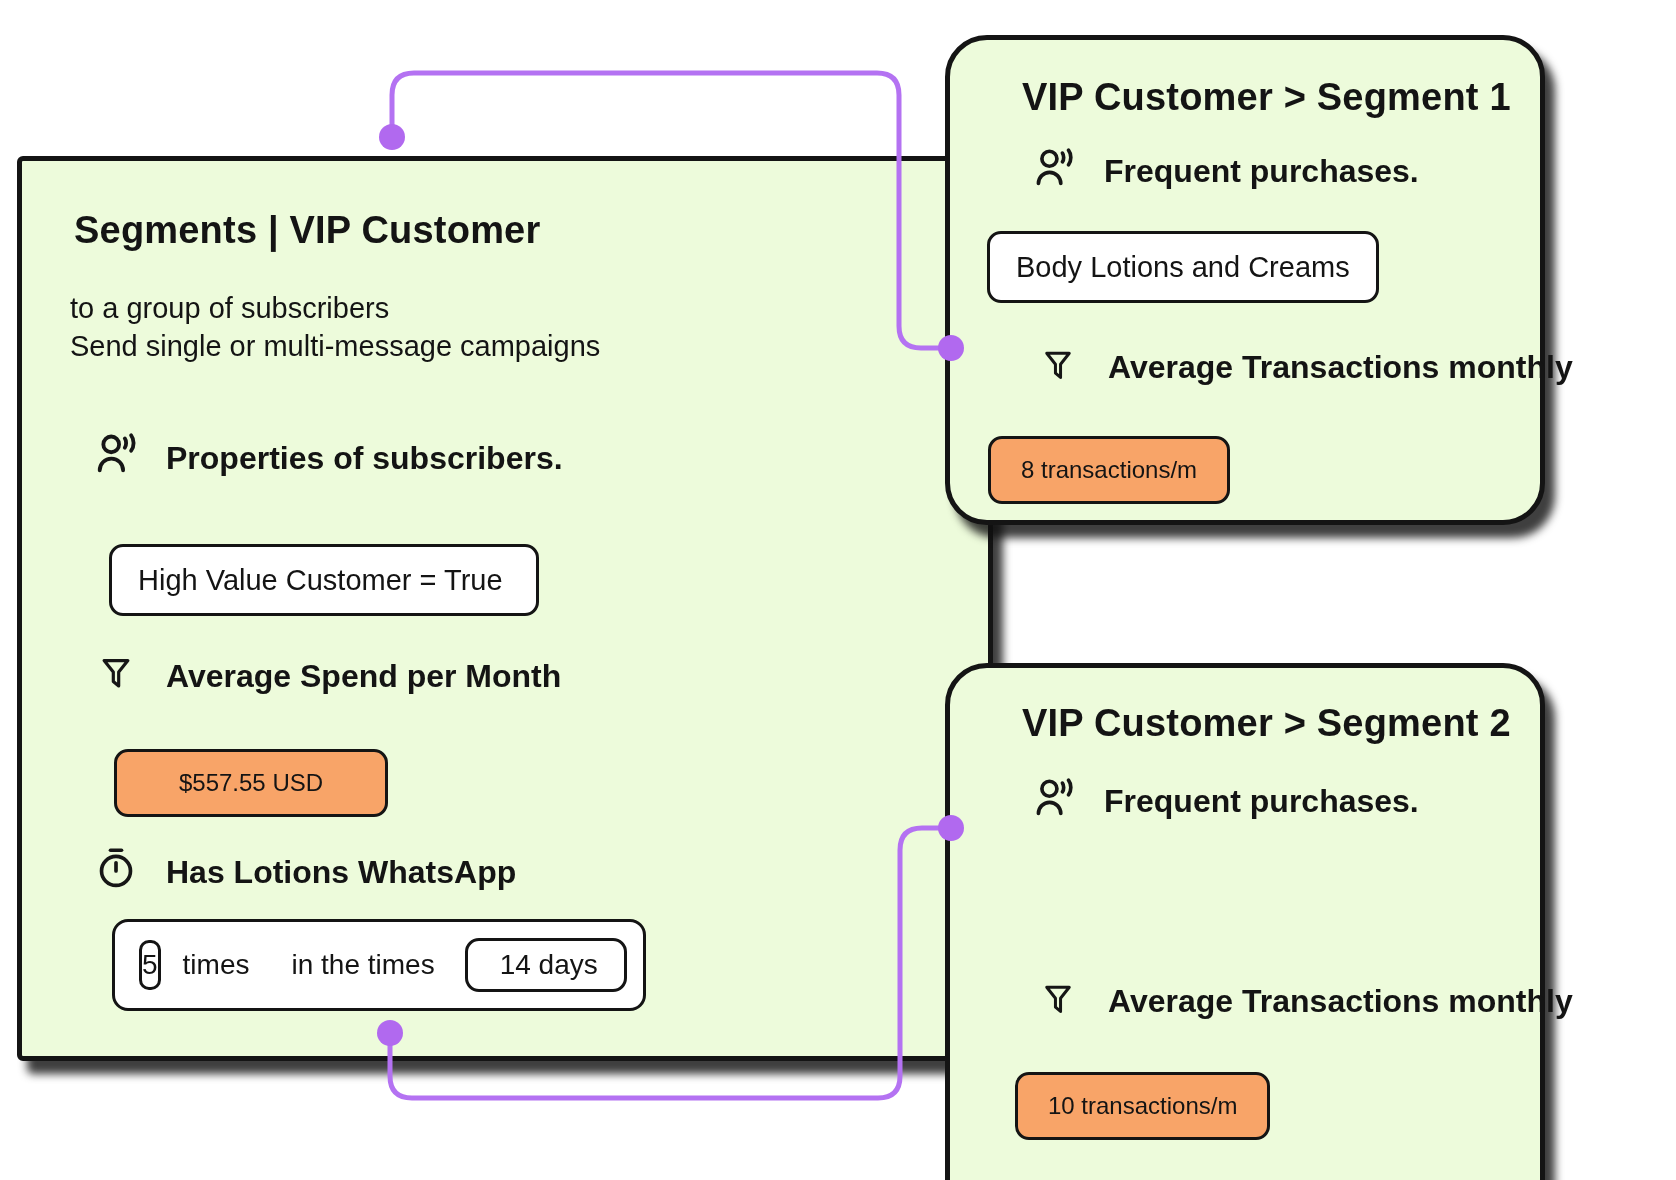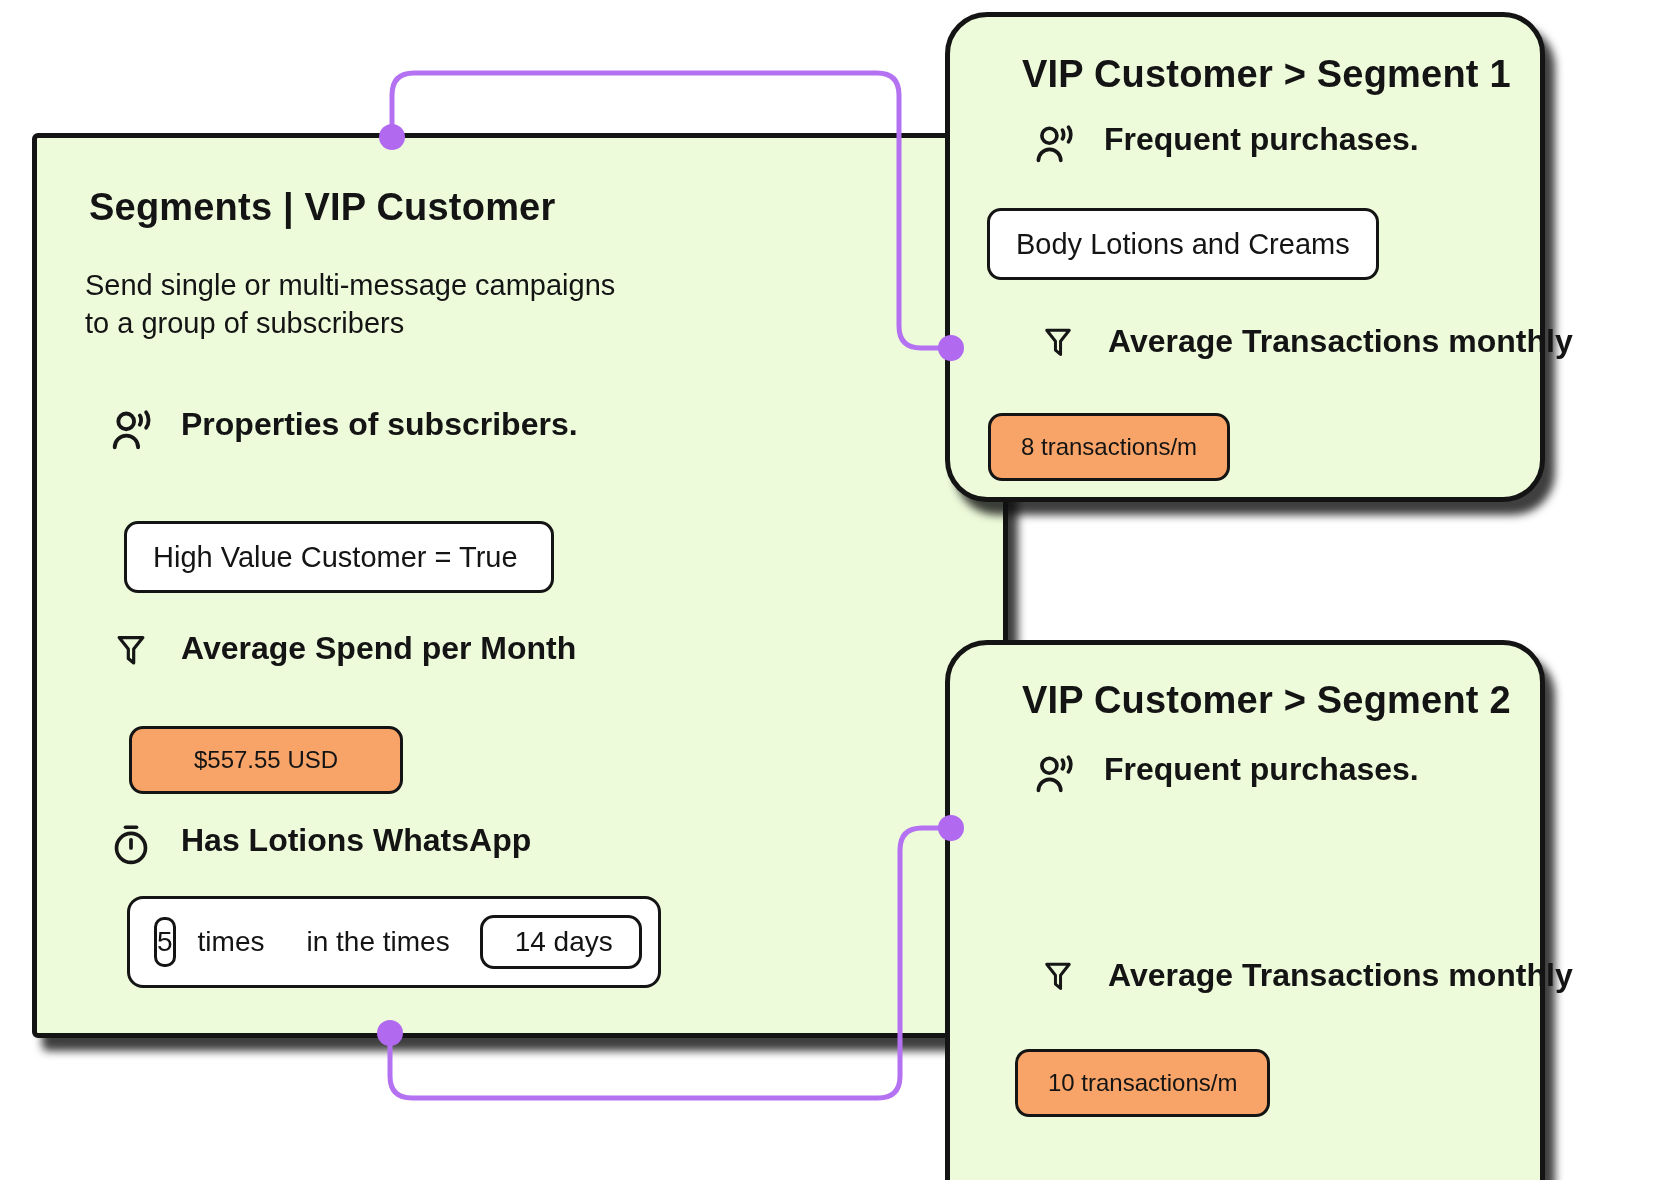--- a/index.html
+++ b/index.html
@@ -5,24 +5,25 @@
   html,body{margin:0;padding:0;background:#ffffff;}
   .stage{
     position:relative;width:1676px;height:1180px;background:var(--bg,#ffffff);
     font-family:"Liberation Sans", sans-serif;color:var(--text,#141414);overflow:hidden;
   }
   .card{
     position:absolute;background:var(--card-bg,#edfbdb);
     border:5px solid var(--card-border,#141414);border-radius:42px;
     box-shadow:10px 13px 9px rgba(15,15,15,0.8);
     box-sizing:border-box;
+    margin-top:23px;
   }
   .card-title{position:absolute;font-size:38px;font-weight:700;letter-spacing:.2px;white-space:nowrap;}
   .card-desc{position:absolute;font-size:29px;line-height:38px;}
-  .row{position:absolute;display:flex;align-items:flex-start;white-space:nowrap;}
+  .row{position:absolute;display:flex;align-items:flex-end;white-space:nowrap;}
   .icon-slot{width:48px;display:flex;justify-content:center;align-items:center;}
   .row-label{font-size:32px;font-weight:700;margin-left:26px;}
   .value-box{
     position:absolute;display:inline-flex;align-items:center;box-sizing:border-box;
     background:var(--box-bg,#ffffff);border:3px solid var(--card-border,#141414);
     border-radius:14px;height:72px;padding:0 26px;font-size:29px;white-space:nowrap;
   }
   .chip{
     position:absolute;display:inline-flex;align-items:center;justify-content:center;box-sizing:border-box;
     background:var(--chip-bg,#f8a468);border:3px solid var(--card-border,#141414);
@@ -48,25 +49,25 @@
   .freq-days{margin-left:30px;padding-left:32px;}
   svg.icon{stroke:#161616;fill:none;stroke-width:2;stroke-linecap:round;stroke-linejoin:round;}
   .connector-layer{position:absolute;left:0;top:0;pointer-events:none;}
   .connector-layer .handle{pointer-events:auto;}
 </style>
 </head>
 <body>
 
 <div class="stage">
 
-  <div class="card" style="left:32px;top:133px;width:976px;height:905px;border-radius:6px;">
+  <div class="card" style="left:17px;top:133px;width:976px;height:905px;border-radius:6px;">
     <div class="card-title" style="left:52px;top:48px;">Segments | VIP Customer</div>
     <div class="card-desc" style="left:48px;top:128px;">
+      <div>to a group of subscribers</div>
       <div>Send single or multi-message campaigns</div>
-      <div>to a group of subscribers</div>
     </div>
 
     <div class="row" style="left:70px;top:268px;">
       <span class="icon-slot">
         <svg class="icon" width="46" height="48" viewBox="0 0 24 24">
           <circle cx="9.5" cy="7.5" r="4.1"></circle>
           <path d="M3.5 21 a6.1 6.1 0 0 1 12.2 0"></path>
           <path d="M16.6 4.4 c0.9 1.2 0.9 3.6 0 4.8"></path>
           <path d="M19.9 2.8 c1.7 2.2 1.7 5.8 0 8"></path>
         </svg>

